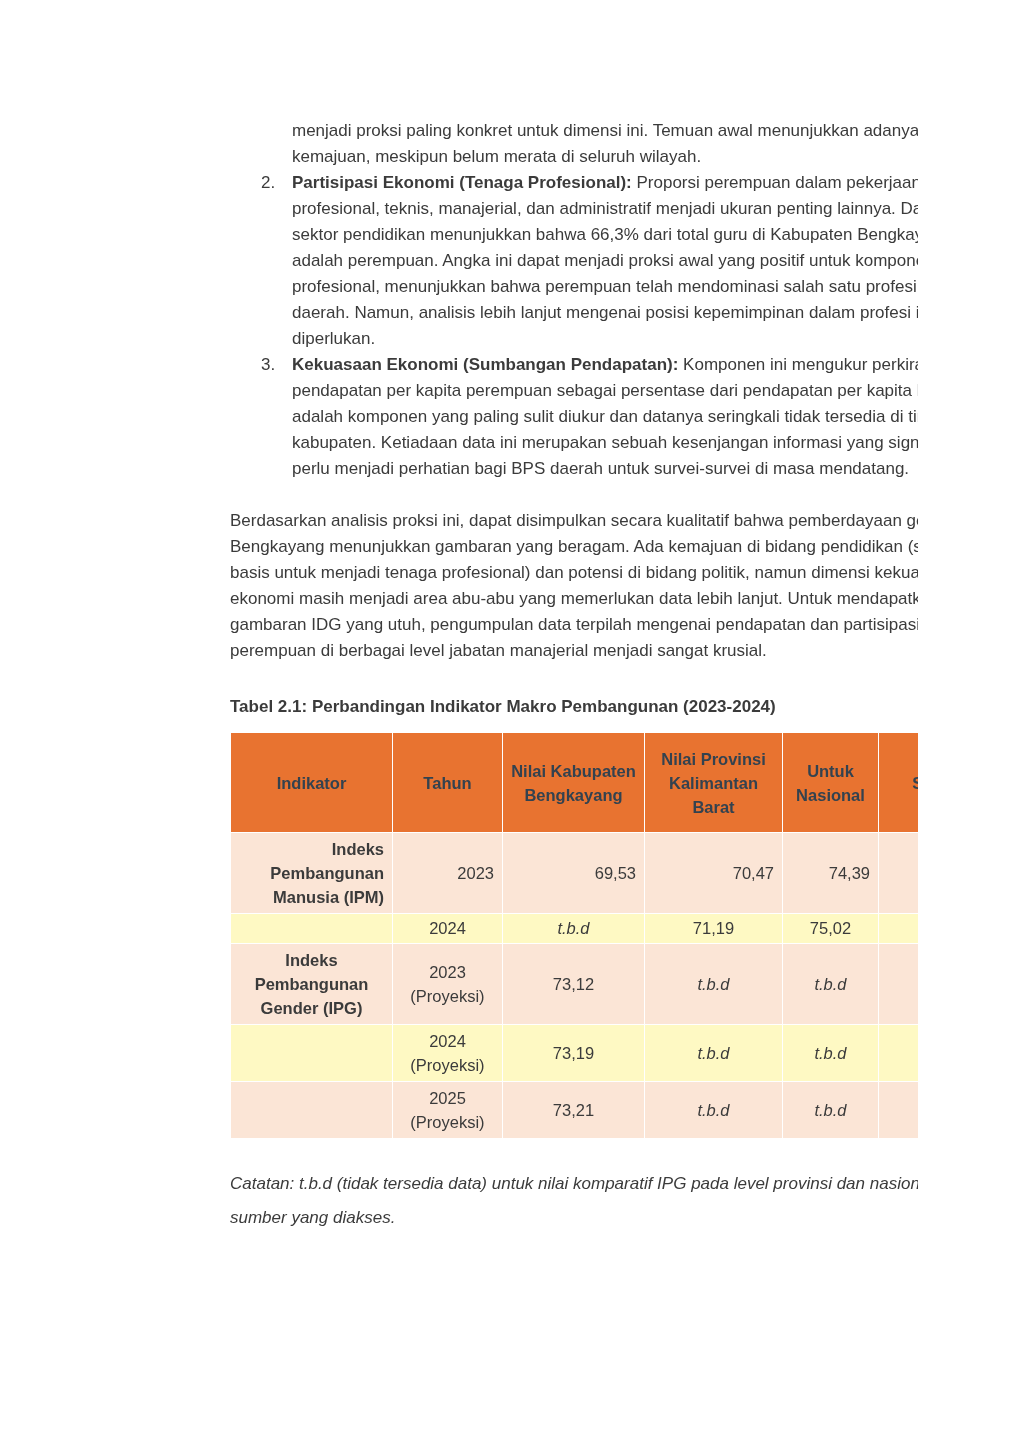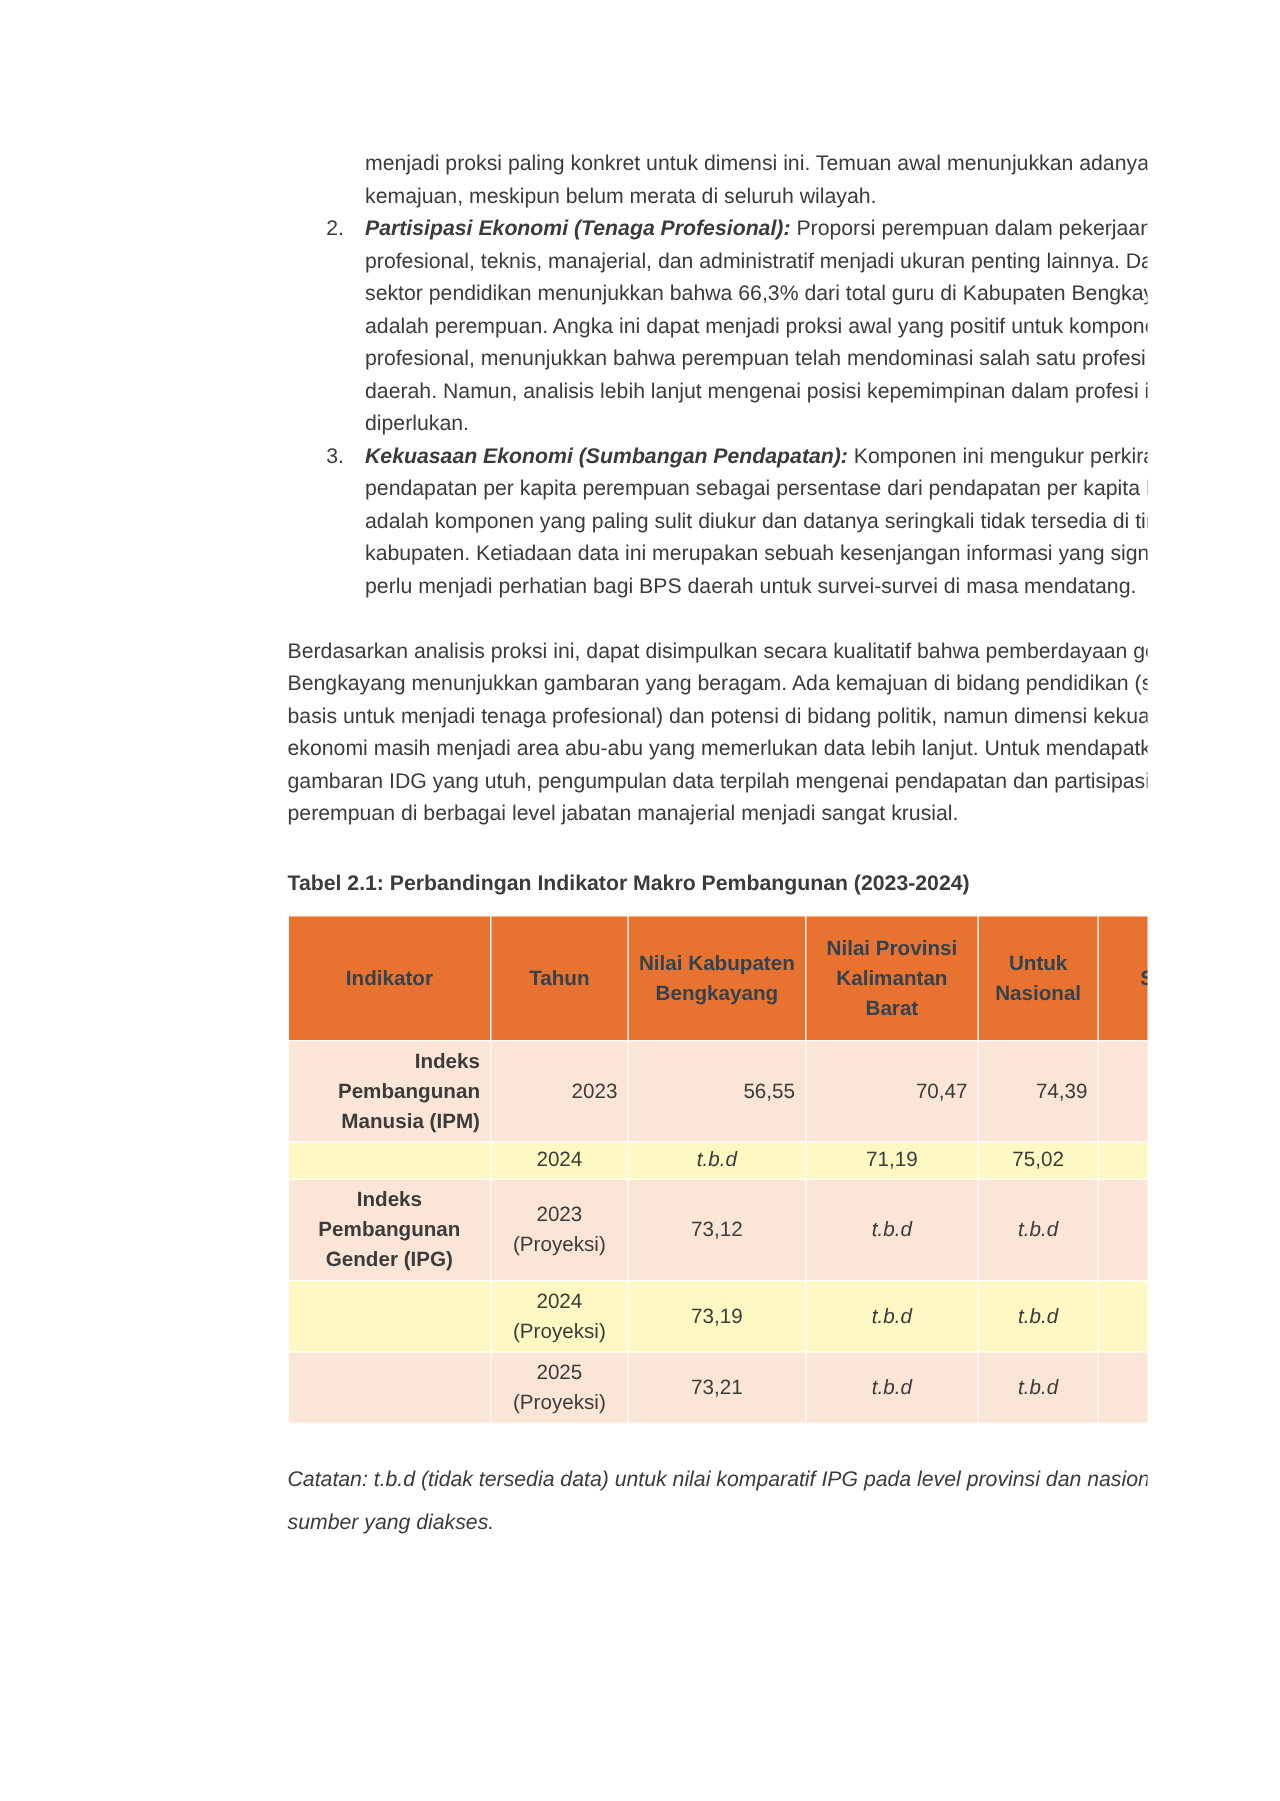--- a/index.html
+++ b/index.html
@@ -24,21 +24,21 @@
   .hang { margin-left: 62px; }
 
   
   .olist { margin-top: 0; }
   .oitem { display: flex; font-size: 17px; line-height: 26px; }
   .oitem .num {
     flex: 0 0 62px;
     padding-left: 31px;
   }
   .oitem .txt { flex: 1; }
-  .lead-bold { font-weight: bold; font-style: italic; }
+  .lead-bold { font-weight: bold; }
 
   .body-para { margin-top: 26px; }
 
   .table-title {
     margin-top: 30px;
     font-size: 17px;
     font-weight: bold;
     line-height: 26px;
   }
 
@@ -127,21 +127,21 @@
           <th>Nilai Kabupaten Bengkayang</th>
           <th>Nilai Provinsi Kalimantan Barat</th>
           <th>Untuk Nasional</th>
           <th>Sumber</th>
         </tr>
       </thead>
       <tbody>
         <tr class="band r0">
           <td class="bold-cell">Indeks Pembangunan Manusia (IPM)</td>
           <td>2023</td>
-          <td>56,55</td>
+          <td>69,53</td>
           <td>70,47</td>
           <td>74,39</td>
           <td>,,</td>
         </tr>
         <tr class="plain r1">
           <td></td>
           <td>2024</td>
           <td class="ital">t.b.d</td>
           <td>71,19</td>
           <td>75,02</td>

